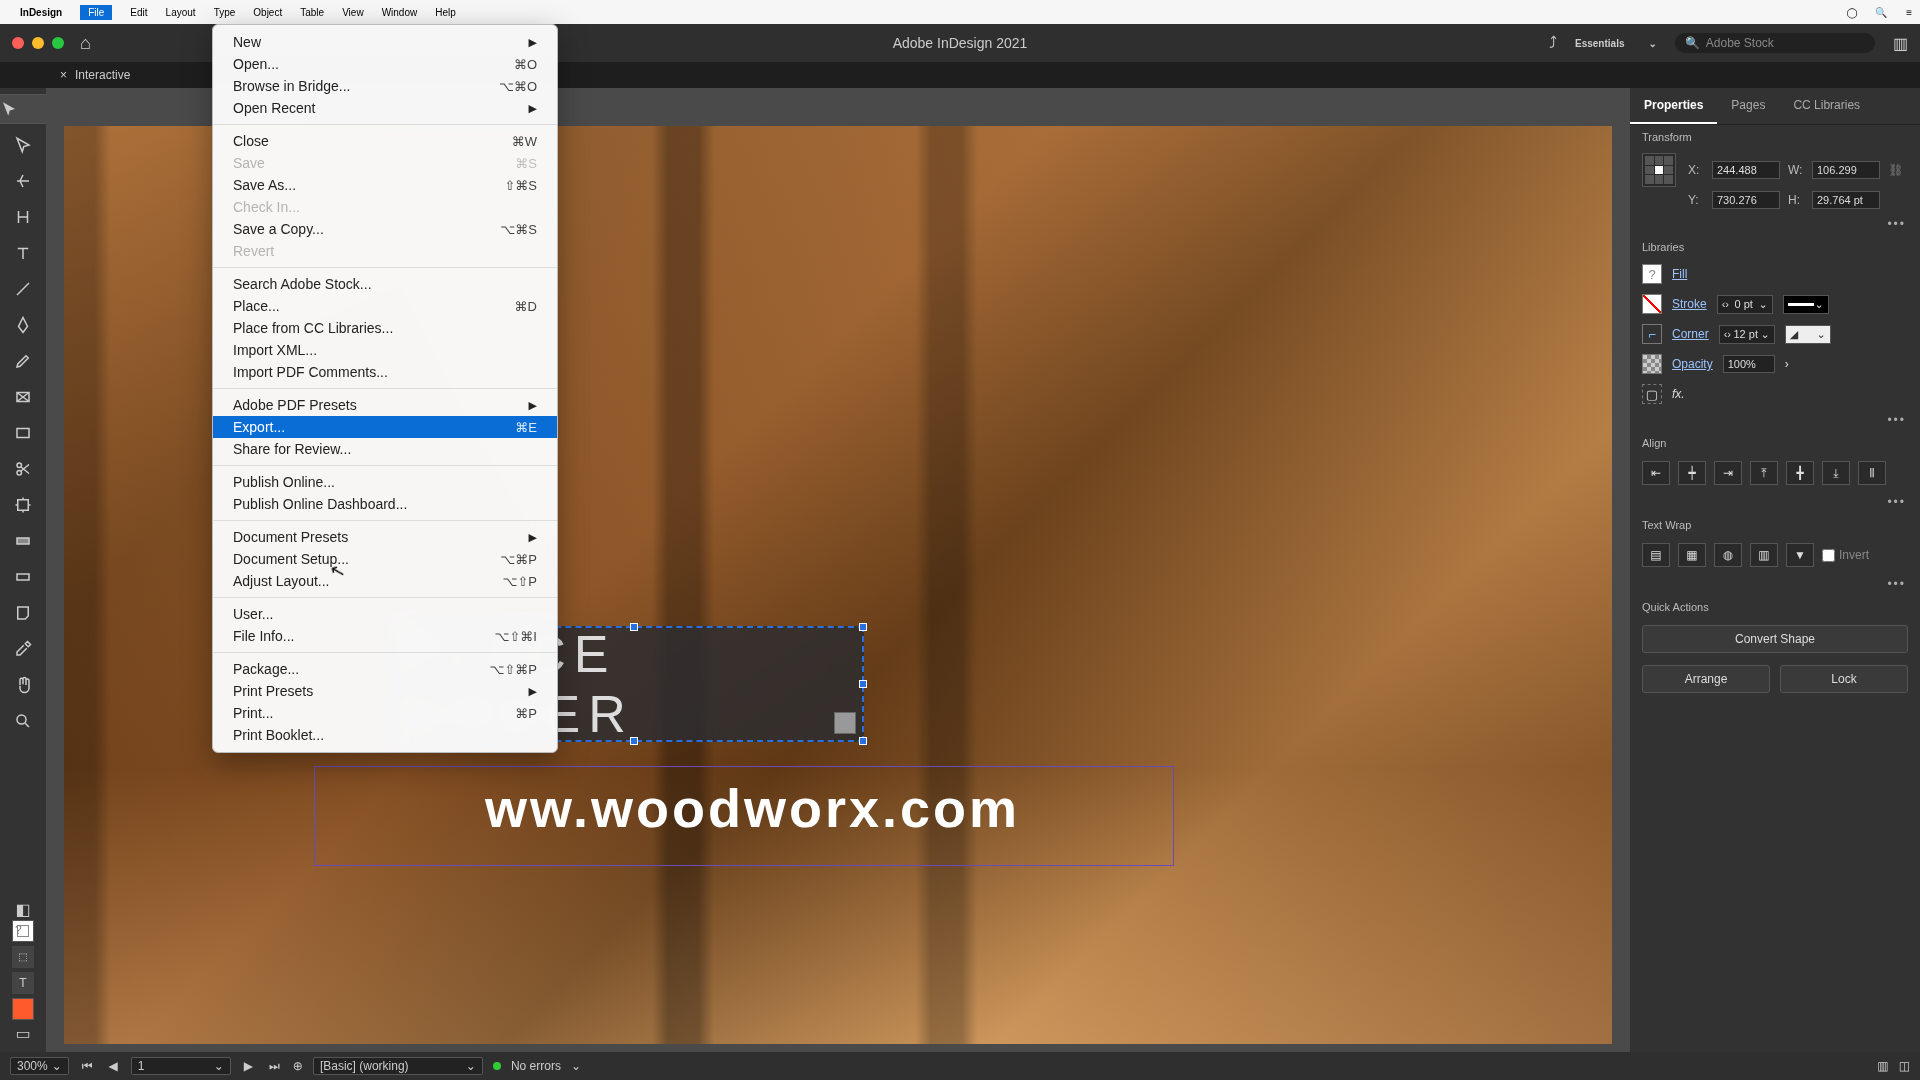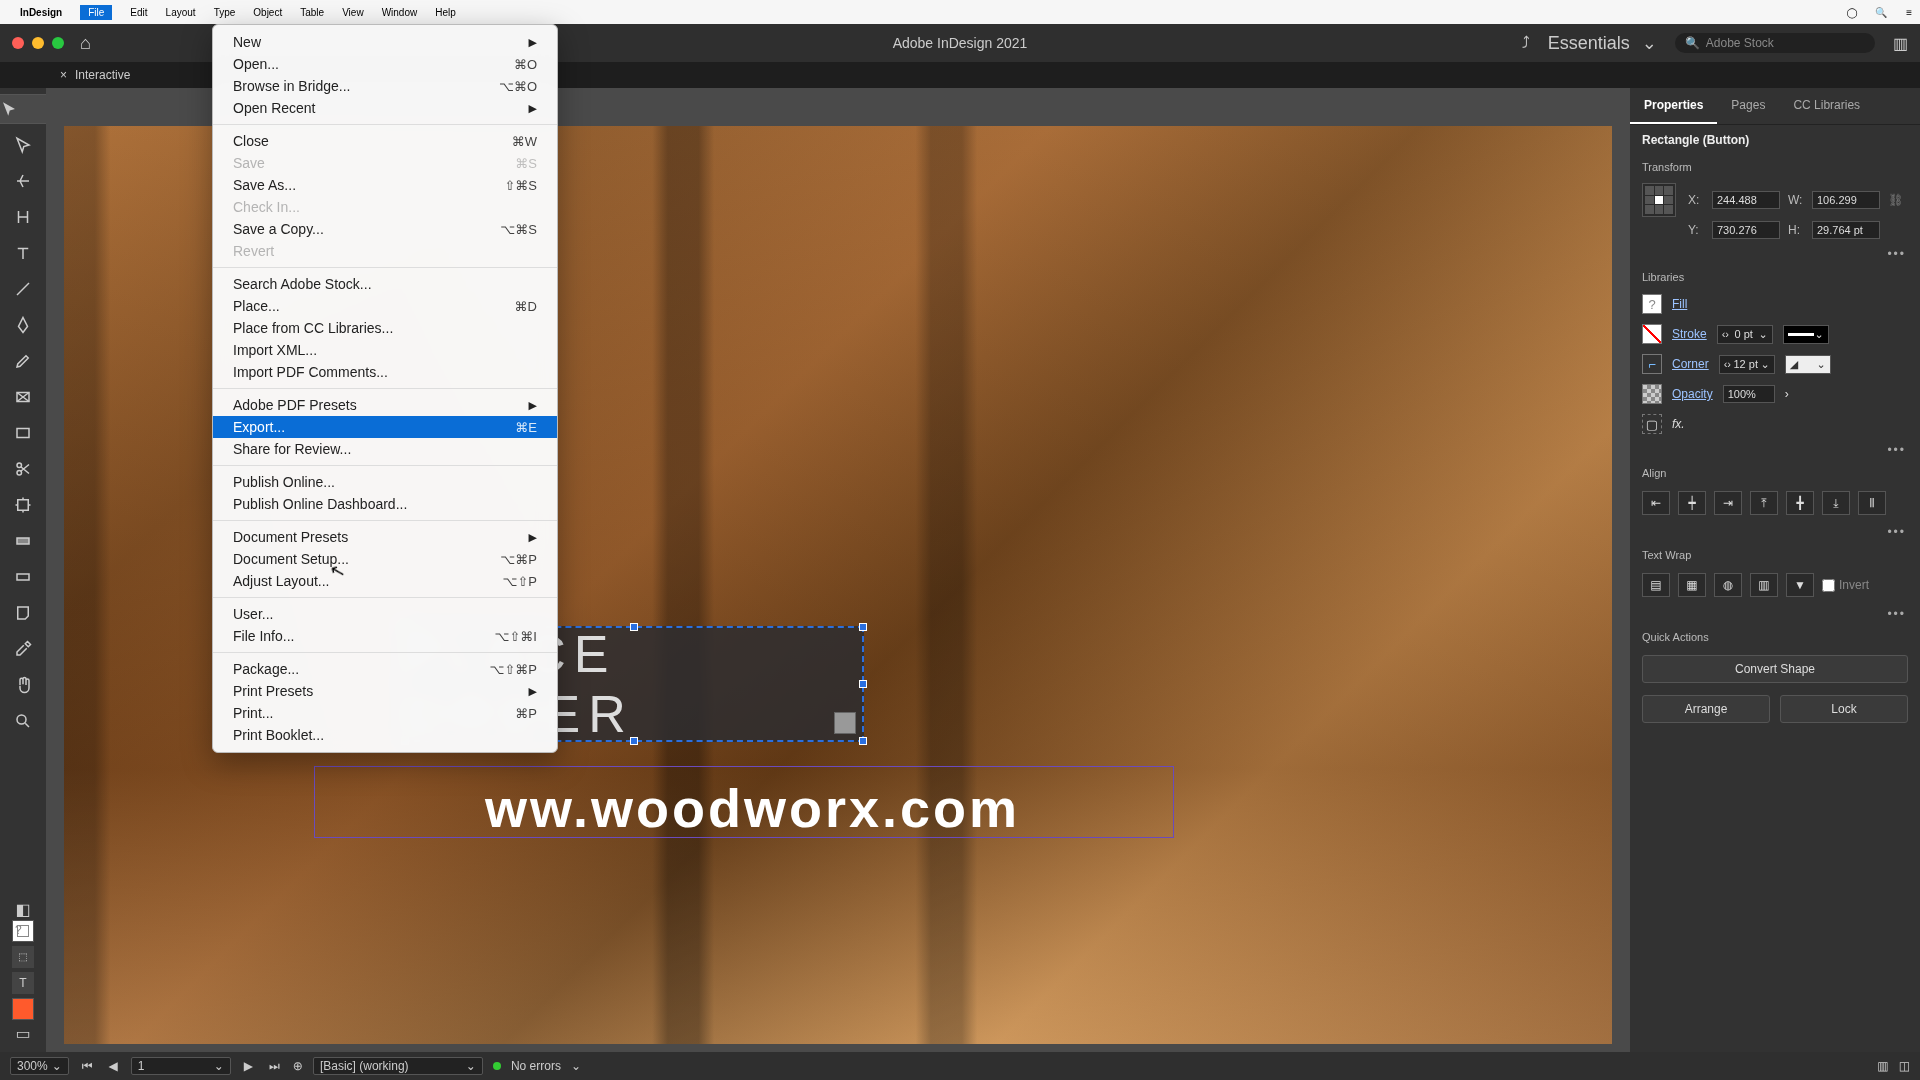--- a/index.html
+++ b/index.html
@@ -14,21 +14,21 @@
 .menubar .right { margin-left: auto; display: flex; gap: 18px; align-items: center; }
 
 
 .titlebar { height: 38px; background: #2f2f2f; display: flex; align-items: center; padding: 0 12px; color: #ccc; position: relative; }
 .traffic { display: flex; gap: 8px; }
 .dot { width: 12px; height: 12px; border-radius: 50%; }
 .dot.red { background: #ff5f57; } .dot.yel { background: #febc2e; } .dot.grn { background: #28c840; }
 .home-icon { margin-left: 16px; color: #ccc; font-size: 18px; }
 .title-center { position: absolute; left: 50%; transform: translateX(-50%); font-size: 14px; }
 .titlebar-right { margin-left: auto; display: flex; align-items: center; gap: 18px; }
-.workspace-dd { display: flex; align-items: center; gap: 12px; font-size: 18px; }
+.workspace-dd { display: flex; align-items: center; gap: 24px; font-size: 10px; font-weight: bold; }
 .search-pill { background: #212121; border-radius: 14px; padding: 3px 10px; display: flex; align-items: center; gap: 6px; font-size: 12px; color: #888; width: 200px; }
 
 
 .tabbar { height: 26px; background: #1e1e1e; display: flex; align-items: center; padding-left: 60px; font-size: 12px; color: #ccc; }
 .tabbar .close-x { margin-right: 8px; }
 
 
 .toolstrip { position: absolute; left: 0; top: 88px; width: 46px; bottom: 28px; background: #333; display: flex; flex-direction: column; align-items: center; padding-top: 6px; gap: 6px; }
 .tool { width: 30px; height: 30px; border-radius: 3px; display: flex; align-items: center; justify-content: center; color: #ccc; font-size: 16px; }
 .tool.sel { background: #4a4a4a; }
@@ -38,21 +38,21 @@
 
 
 .canvas-area { position: absolute; left: 46px; top: 88px; right: 290px; bottom: 28px; background: #4a4a4a; overflow: hidden; }
 .doc { position: absolute; left: 18px; top: 38px; right: 18px; bottom: 8px; background: linear-gradient(135deg, #a0622c 0%, #7d4a1e 20%, #9a5d2a 40%, #6b4018 55%, #c08548 75%, #8a5426 100%); }
 .wood-grad { position: absolute; inset: 0; background:
   linear-gradient(90deg, rgba(0,0,0,.25) 0 2%, transparent 3% 38%, rgba(0,0,0,.3) 39% 41%, transparent 42% 55%, rgba(0,0,0,.25) 56% 58%, transparent 59% 100%),
   linear-gradient(180deg, rgba(255,200,140,.15), rgba(60,30,10,.25) 70%, rgba(255,220,170,.2));
 }
 .place-order { position: absolute; left: 340px; top: 500px; width: 460px; height: 116px; background: rgba(45,45,48,.85); border: 2px dashed #2a6fe0; color: #ddd; display: flex; align-items: center; justify-content: center; font-size: 52px; letter-spacing: 8px; font-weight: 300; }
 .sel-handle { position: absolute; width: 8px; height: 8px; background: #2a6fe0; border: 1px solid #fff; }
-.url-frame { position: absolute; left: 250px; top: 640px; width: 860px; height: 72px; border: 1px solid #6a4bbd; display: flex; align-items: flex-start; justify-content: flex-start; }
+.url-frame { position: absolute; left: 250px; top: 640px; width: 860px; height: 100px; border: 1px solid #6a4bbd; display: flex; align-items: flex-start; justify-content: flex-start; }
 .url-text { color: #fff; font-size: 54px; letter-spacing: 3px; font-weight: 600; margin-left: 170px; margin-top: 10px; }
 .orks { position: absolute; left: 332px; top: 110px; font-size: 44px; font-weight: 700; letter-spacing: 4px; color: #222; background: #fff; padding: 10px 14px;}
 
 
 .epub-panel { position: absolute; left: 62px; top: 108px; width: 530px; height: 500px; background: #3a3a3a; border: 1px solid #222; }
 .epub-close { position: absolute; left: 8px; top: 6px; color: #ccc; font-size: 12px; width: 16px; height: 16px; background: #555; border-radius: 2px; text-align: center; line-height: 16px; }
 .epub-collapse { position: absolute; right: 6px; top: 6px; color: #ccc; font-size: 11px; }
 .epub-tabs { position: absolute; left: 6px; top: 28px; background: #2b2b2b; color: #ccc; font-size: 11px; padding: 4px 8px; border-radius: 3px; font-weight: 600;}
 .epub-body { position: absolute; left: 10px; top: 52px; right: 10px; bottom: 44px; background: #fff; }
 .epub-foot { position: absolute; left: 10px; bottom: 10px; display: flex; gap: 12px; color: #ccc; align-items: center; }
@@ -299,21 +299,20 @@
     </div>
   </div>
 </div>
 
 <div class="rpanel">
   <div class="rptabs">
     <div class="rptab active">Properties</div>
     <div class="rptab">Pages</div>
     <div class="rptab">CC Libraries</div>
   </div>
-  <div class="sec-title">Rectangle (Button)</div>
 
   <div class="sec-sub">Transform</div>
   <div class="xf-grid">
     <div class="refbox">
         <div></div>
         <div></div>
         <div></div>
         <div></div>
         <div style="background:#fff"></div>
         <div></div>

